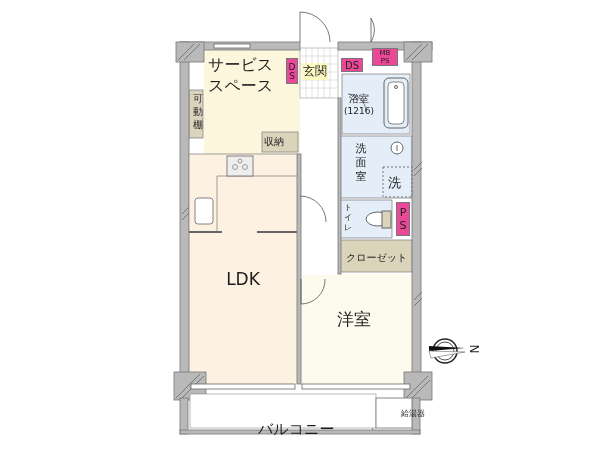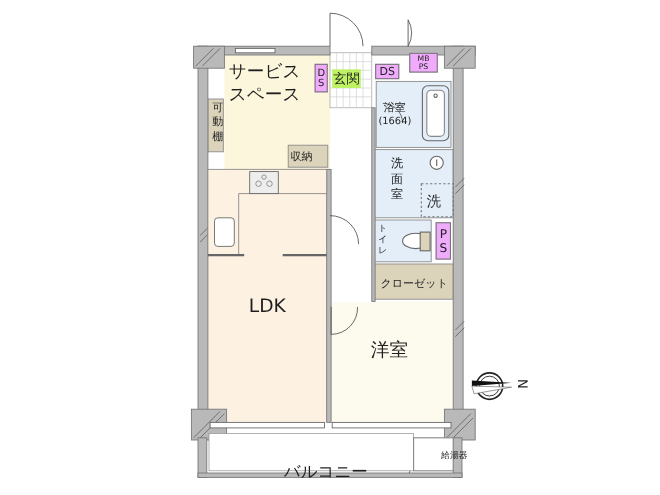--- a/index.html
+++ b/index.html
@@ -2,21 +2,21 @@
 <html><head>
 <meta charset="utf-8">
 <style>
   html, body { margin:0; padding:0; background:#ffffff; }
   body { width:600px; height:450px; position:relative; overflow:hidden;
          font-family:"DejaVu Sans", "Liberation Sans", sans-serif; color:#222; }
   .abs { position:absolute; box-sizing:border-box; }
   .room-label { position:absolute; color:#1e1e1e; text-align:center; white-space:nowrap; }
   .small-box { position:absolute; box-sizing:border-box; border:1px solid #777;
                display:flex; align-items:center; justify-content:center;
-               font-size:10px; color:#222; background:#f0abfc; }
+               font-size:10px; color:#222; background:#ec4899; }
   .vtext { writing-mode:vertical-rl; text-orientation:upright; letter-spacing:-1px; }
   svg { position:absolute; left:0; top:0; }
 </style>
 </head>
 <body>
 
 <svg width="600" height="450" viewBox="0 0 600 450">
 
   <rect x="204" y="50" width="96" height="104" fill="#fbf6dc"></rect>
   <rect x="189" y="154" width="108" height="230" fill="#fdf1e2"></rect>
@@ -119,32 +119,32 @@
   <rect x="376" y="398" width="36" height="30" fill="#fff" stroke="#888"></rect>
 </svg>
 
 <div class="room-label" style="left:208px; top:54px; font-size:16px; line-height:21px; text-align:left;">
   <div>サービス</div>
   <div>スペース</div>
 </div>
 
 <div class="small-box vtext" style="left:286px; top:58px; width:12px; height:26px; font-size:9px;">DS</div>
 
-<div class="room-label" style="left:302px; top:63px; font-size:12px; background:#bef264; padding:0 1px;">玄関</div>
+<div class="room-label" style="left:302px; top:63px; font-size:12px; background:#fef9c3; padding:0 1px;">玄関</div>
 
 <div class="small-box" style="left:341px; top:58px; width:22px; height:14px; font-size:10px;">DS</div>
 
 <div class="small-box" style="left:372px; top:48px; width:26px; height:18px; flex-direction:column; font-size:7px; line-height:8px;">
   <span>MB</span>
   <span>PS</span>
 </div>
 
 <div class="room-label" style="left:344px; top:92px; font-size:10px; line-height:13px;">
   <div>浴室</div>
-  <div style="font-size:9px;">(1664)</div>
+  <div style="font-size:9px;">(1216)</div>
 </div>
 
 <div class="room-label" style="left:189px; top:92px; width:18px; font-size:10px; line-height:13px; white-space:normal; word-break:break-all;">可動棚</div>
 
 <div class="room-label" style="left:264px; top:135px; font-size:10px;">収納</div>
 
 <div class="room-label" style="left:354px; top:142px; width:14px; font-size:11px; line-height:14px; white-space:normal; word-break:break-all;">洗面室</div>
 
 <div class="room-label" style="left:388px; top:174px; font-size:13px;">洗</div>
 

